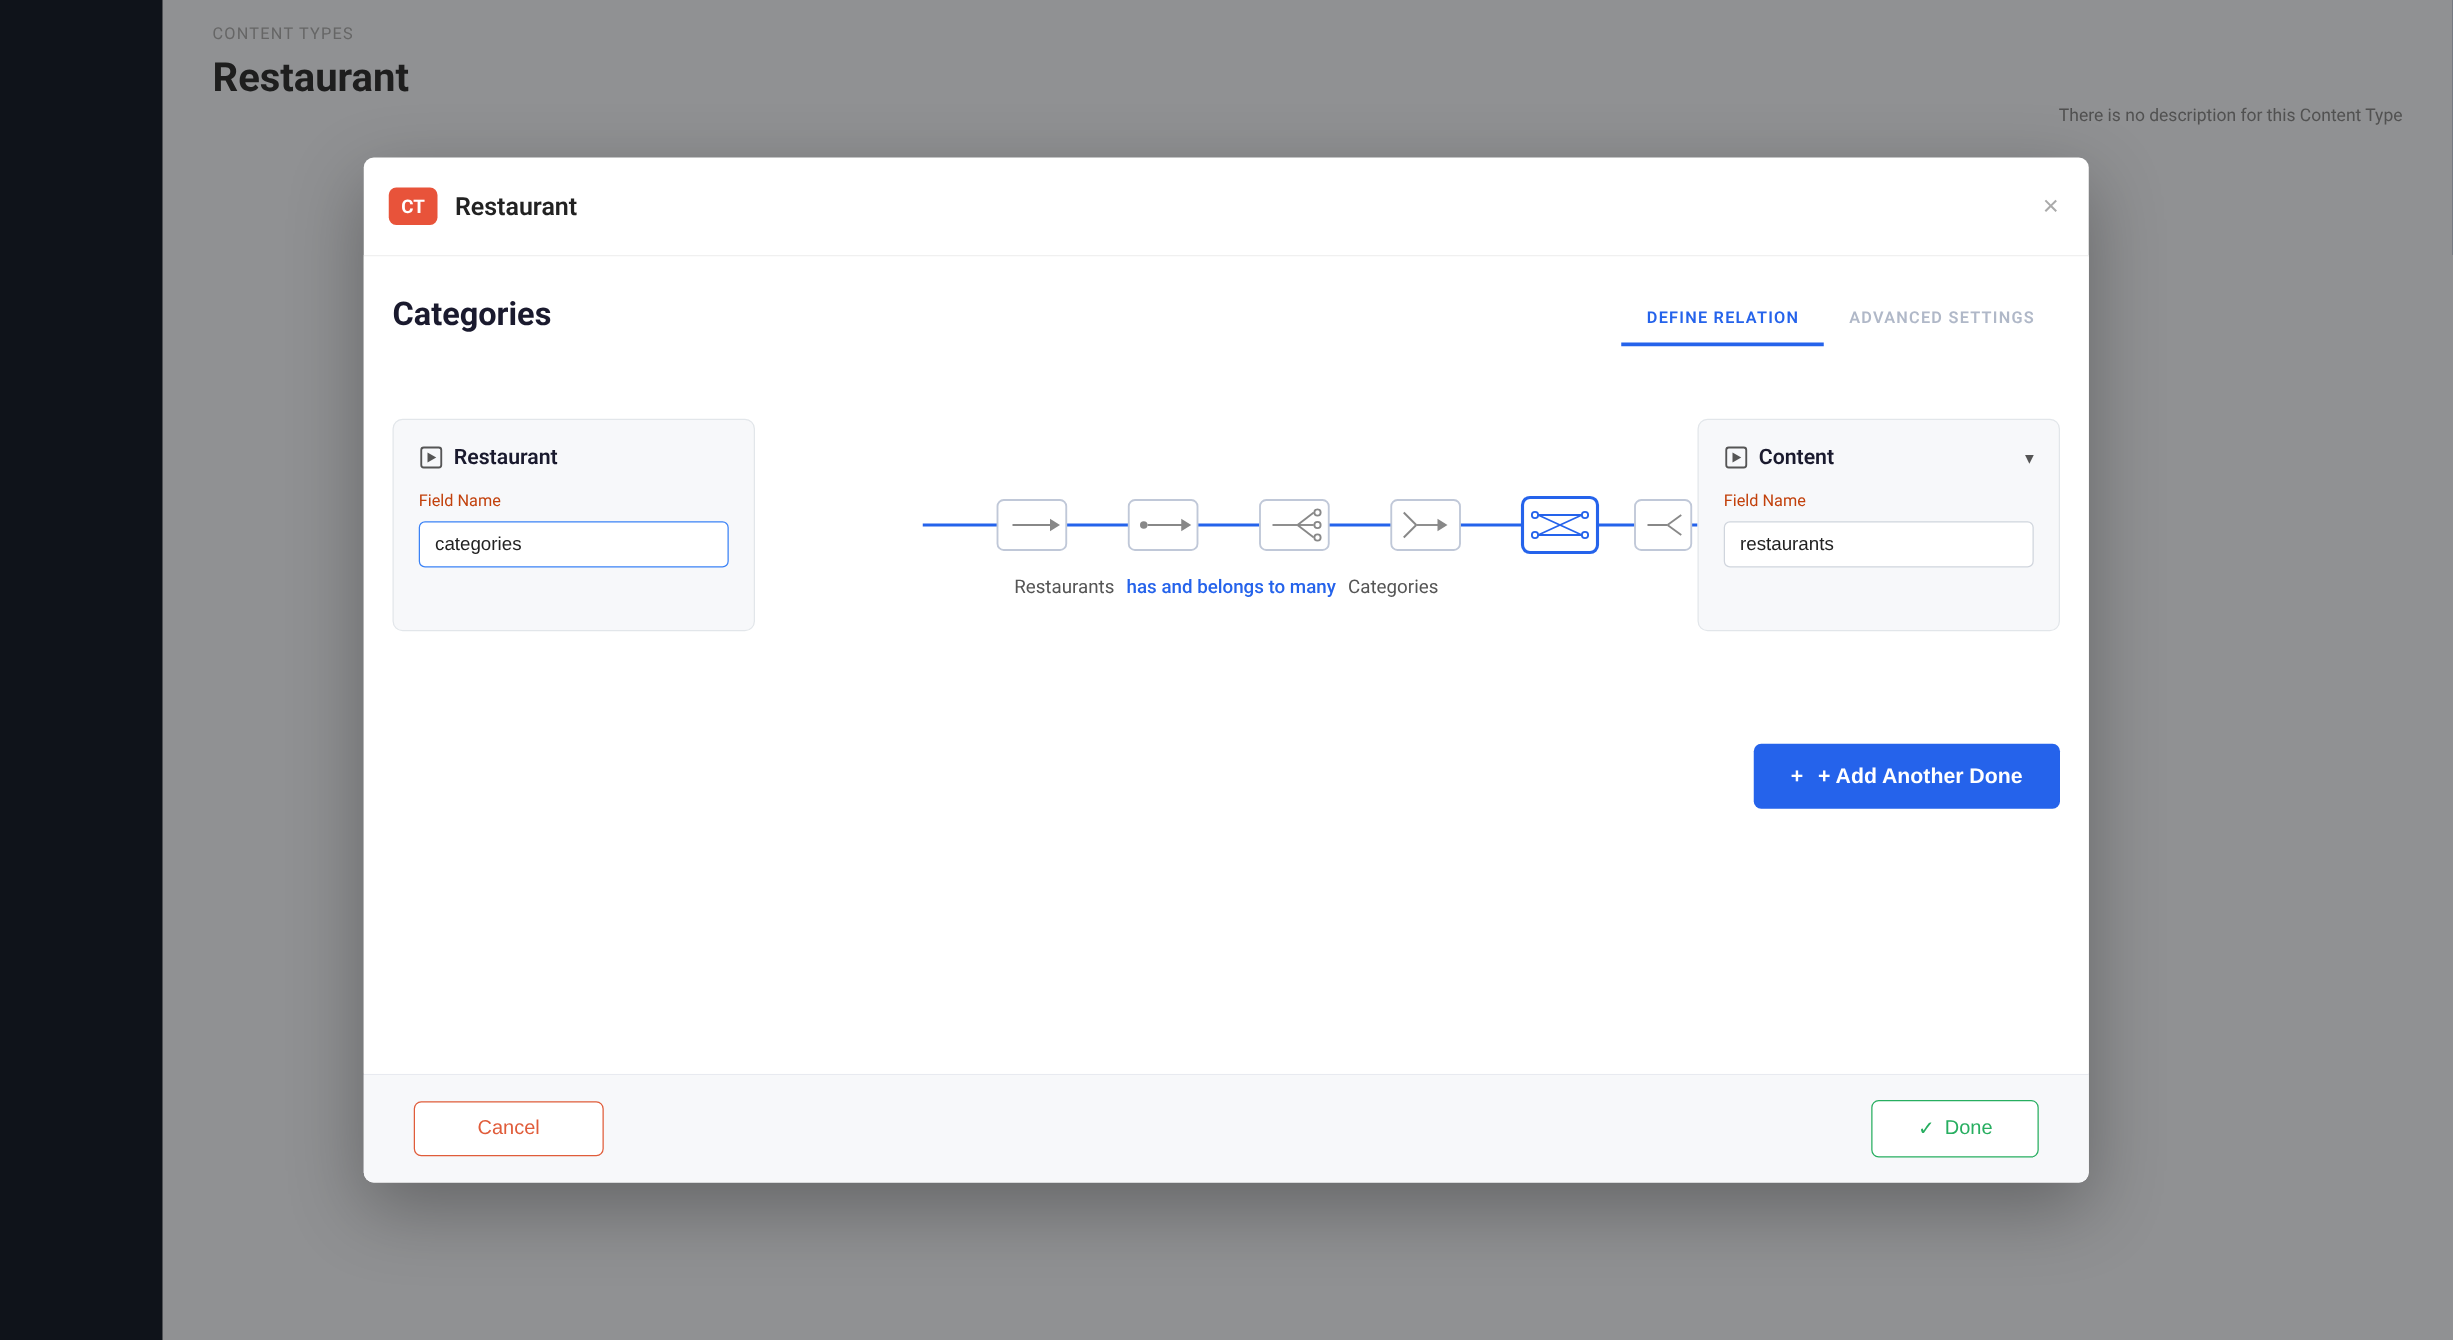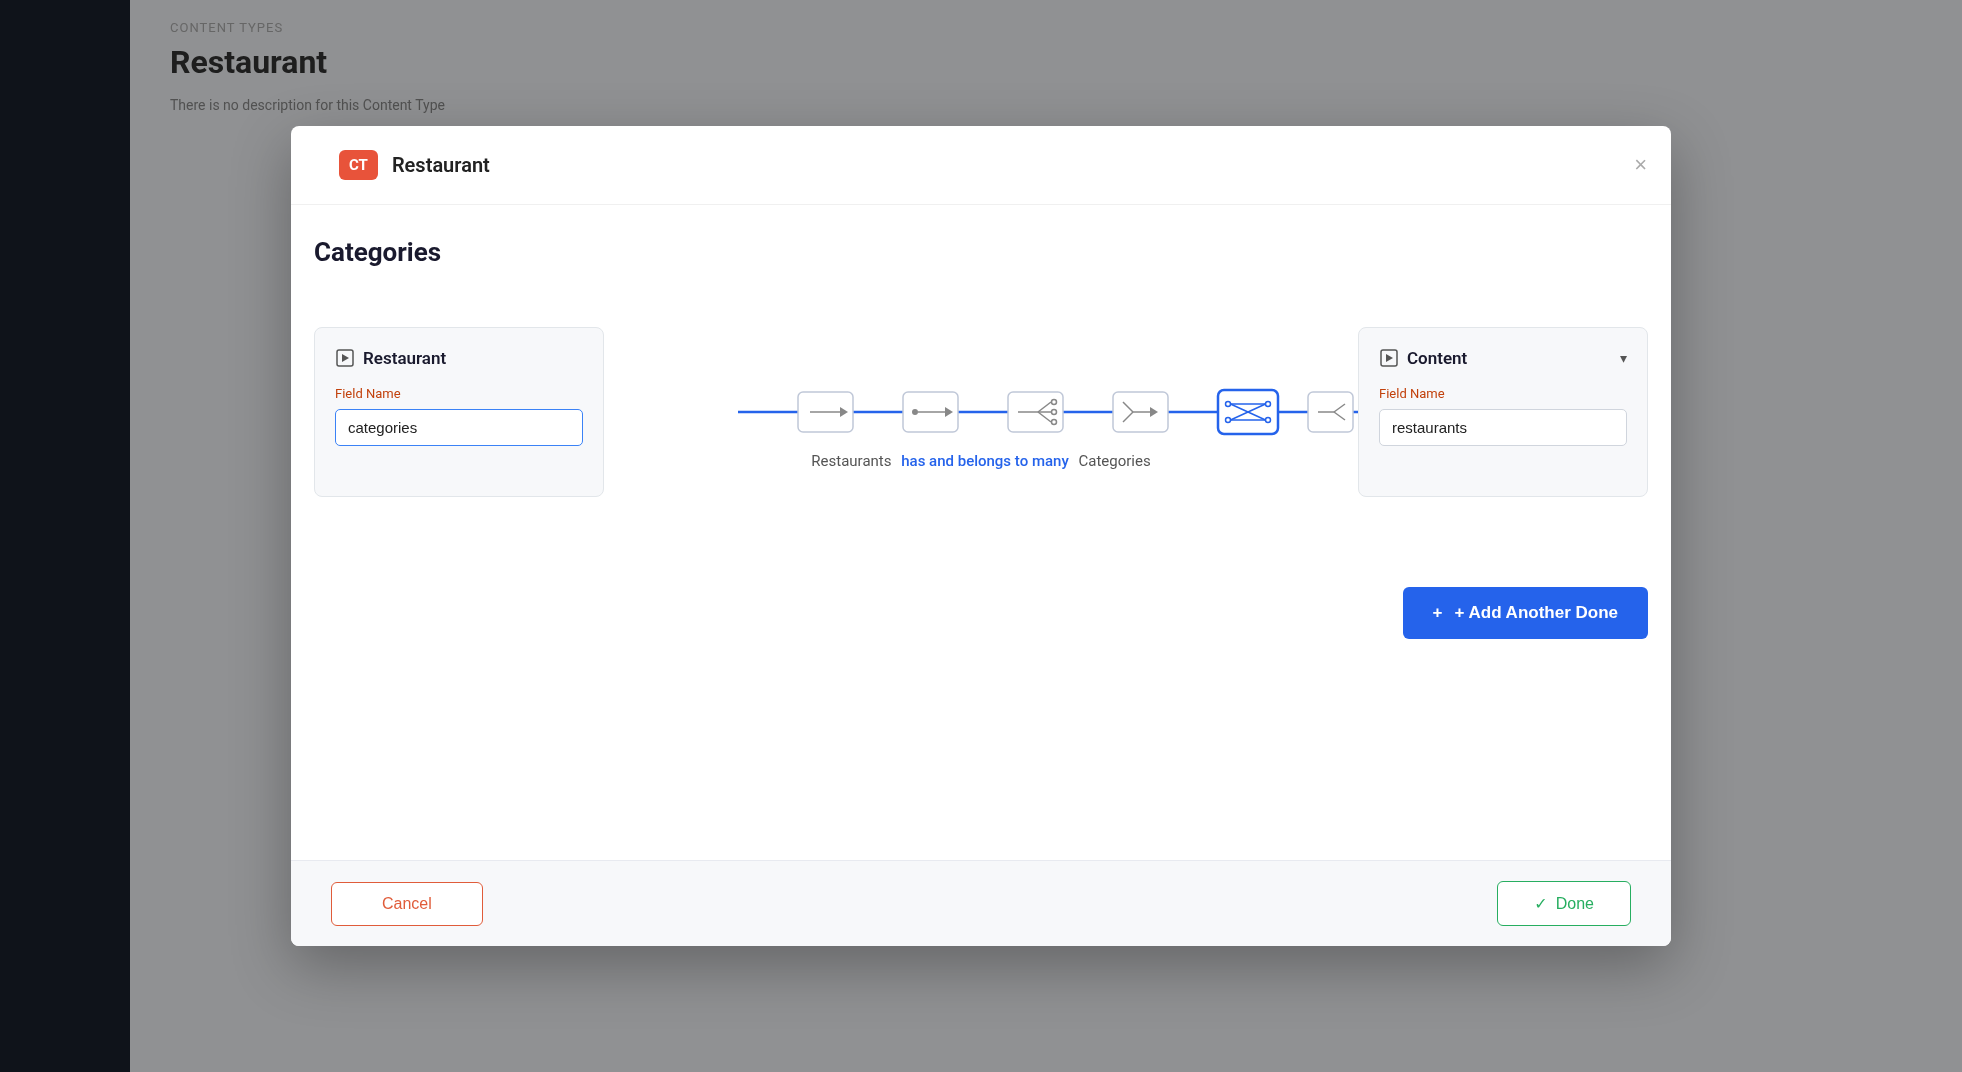--- a/index.html
+++ b/index.html
@@ -36,21 +36,22 @@
 
     .bg-title {
       font-size: 32px;
       font-weight: 700;
       color: #333;
     }
 
     .bg-desc {
       font-size: 14px;
       color: #888;
-      margin-top: 16px;
+      margin-top: 4px;
+      text-align: right;
     }
 
     .sidebar {
       position: absolute;
       left: 0;
       top: 0;
       width: 130px;
       height: 100%;
       background: #1a202c;
     }
@@ -73,21 +74,21 @@
       min-height: 820px;
       position: relative;
       box-shadow: 0 20px 60px rgba(0,0,0,0.3);
       display: flex;
       flex-direction: column;
     }
 
     .modal-header {
       display: flex;
       align-items: center;
-      padding: 24px 48px;
+      padding: 24px 20px;
       border-bottom: 1px solid #f0f0f0;
       position: relative;
     }
 
     .ct-badge {
       background: #e8533a;
       color: #fff;
       font-weight: 700;
       font-size: 15px;
       border-radius: 6px;
@@ -350,20 +351,28 @@
       <span class="ct-badge">CT</span>
       <span class="modal-title">Restaurant</span>
       <button class="close-btn">×</button>
     </div>
 
     <div class="modal-body">
 
       <div class="field-header-row">
         <h2 class="field-name-heading">Categories</h2>
 
+        <div class="tabs-container">
+          <div class="tab active">
+            <span>DEFINE RELATION</span>
+          </div>
+          <div class="tab">
+            <span>ADVANCED SETTINGS</span>
+          </div>
+        </div>
       </div>
 
       <div class="relation-section">
         <div class="relation-area">
 
           <div class="entity-card">
             <div class="entity-card-header">
               <div class="entity-card-title-row">
                 <span class="db-icon">
                   <svg width="20" height="20" viewBox="0 0 20 20" fill="none">

